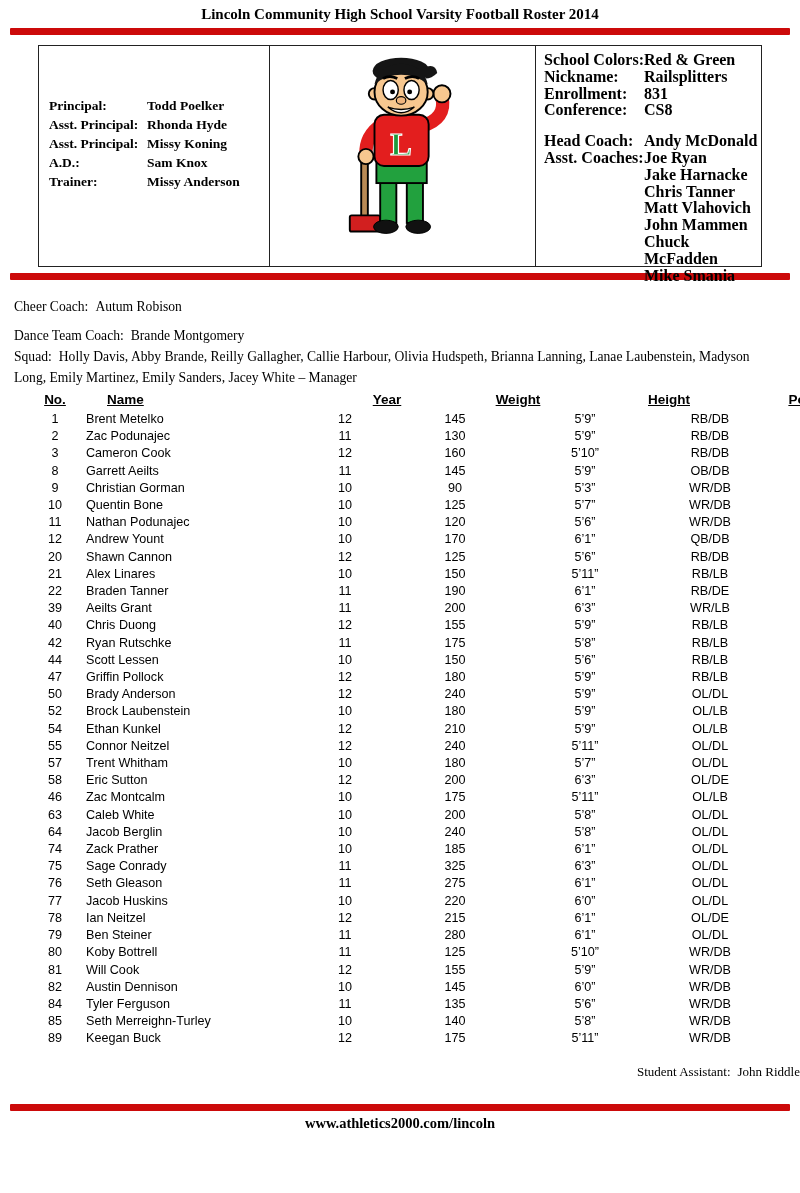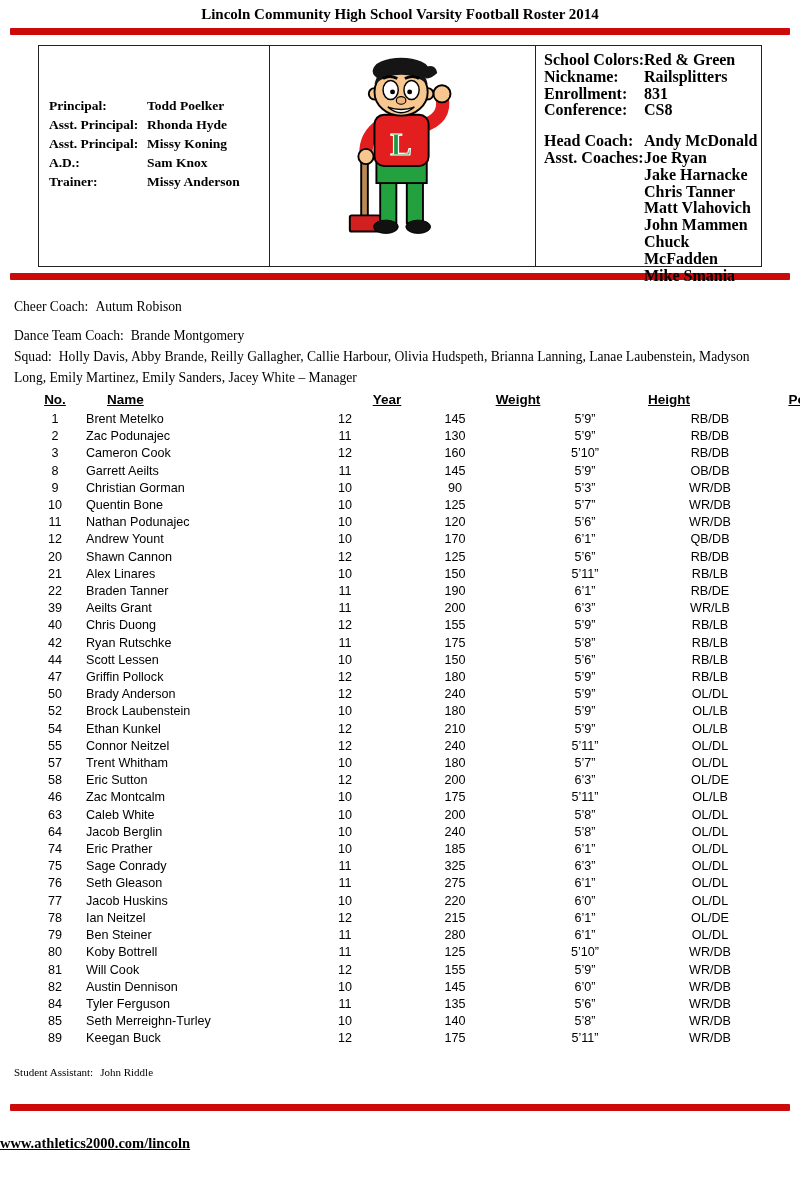--- a/index.html
+++ b/index.html
@@ -27,22 +27,22 @@
   .gap{margin-left:7px;}
 
   .roster{margin:2px 0 0 30px;font-family:"Liberation Sans",sans-serif;}
   .roster-header,.roster-row{display:grid;grid-template-columns:50px 220px 90px 130px 130px 120px;}
   .roster-header{font-weight:bold;font-size:13.5px;line-height:20px;margin-bottom:1px;gap:21px;}
   .roster-row{font-size:12.6px;line-height:17.2px;}
   .cell{text-align:center;}
   .c1{text-align:left;padding-left:6px;}
   .hlabel{text-decoration:underline;}
 
-  .student{margin:14px 0 0 14px;font-size:11px;line-height:20px;}
-  .footer{font-weight:bold;font-size:14.5px;margin-top:24px;text-decoration:underline;}
+  .student{margin:14px 0 0 14px;font-size:13px;line-height:20px;text-align:right;}
+  .footer{text-align:center;font-weight:bold;font-size:14.5px;margin-top:4px;}
 </style>
 </head>
 <body>
 
 <div class="page">
 
   <h1>Lincoln Community High School Varsity Football Roster 2014</h1>
   <div class="rule"></div>
 
   <div class="info-box">
@@ -374,21 +374,21 @@
         <div class="roster-row">
           <div class="cell c0">64</div>
           <div class="cell c1">Jacob Berglin</div>
           <div class="cell c2">10</div>
           <div class="cell c3">240</div>
           <div class="cell c4">5’8”</div>
           <div class="cell c5">OL/DL</div>
         </div>
         <div class="roster-row">
           <div class="cell c0">74</div>
-          <div class="cell c1">Eric Prather</div>
+          <div class="cell c1">Zack Prather</div>
           <div class="cell c2">10</div>
           <div class="cell c3">185</div>
           <div class="cell c4">6’1”</div>
           <div class="cell c5">OL/DL</div>
         </div>
         <div class="roster-row">
           <div class="cell c0">75</div>
           <div class="cell c1">Sage Conrady</div>
           <div class="cell c2">11</div>
           <div class="cell c3">325</div>

